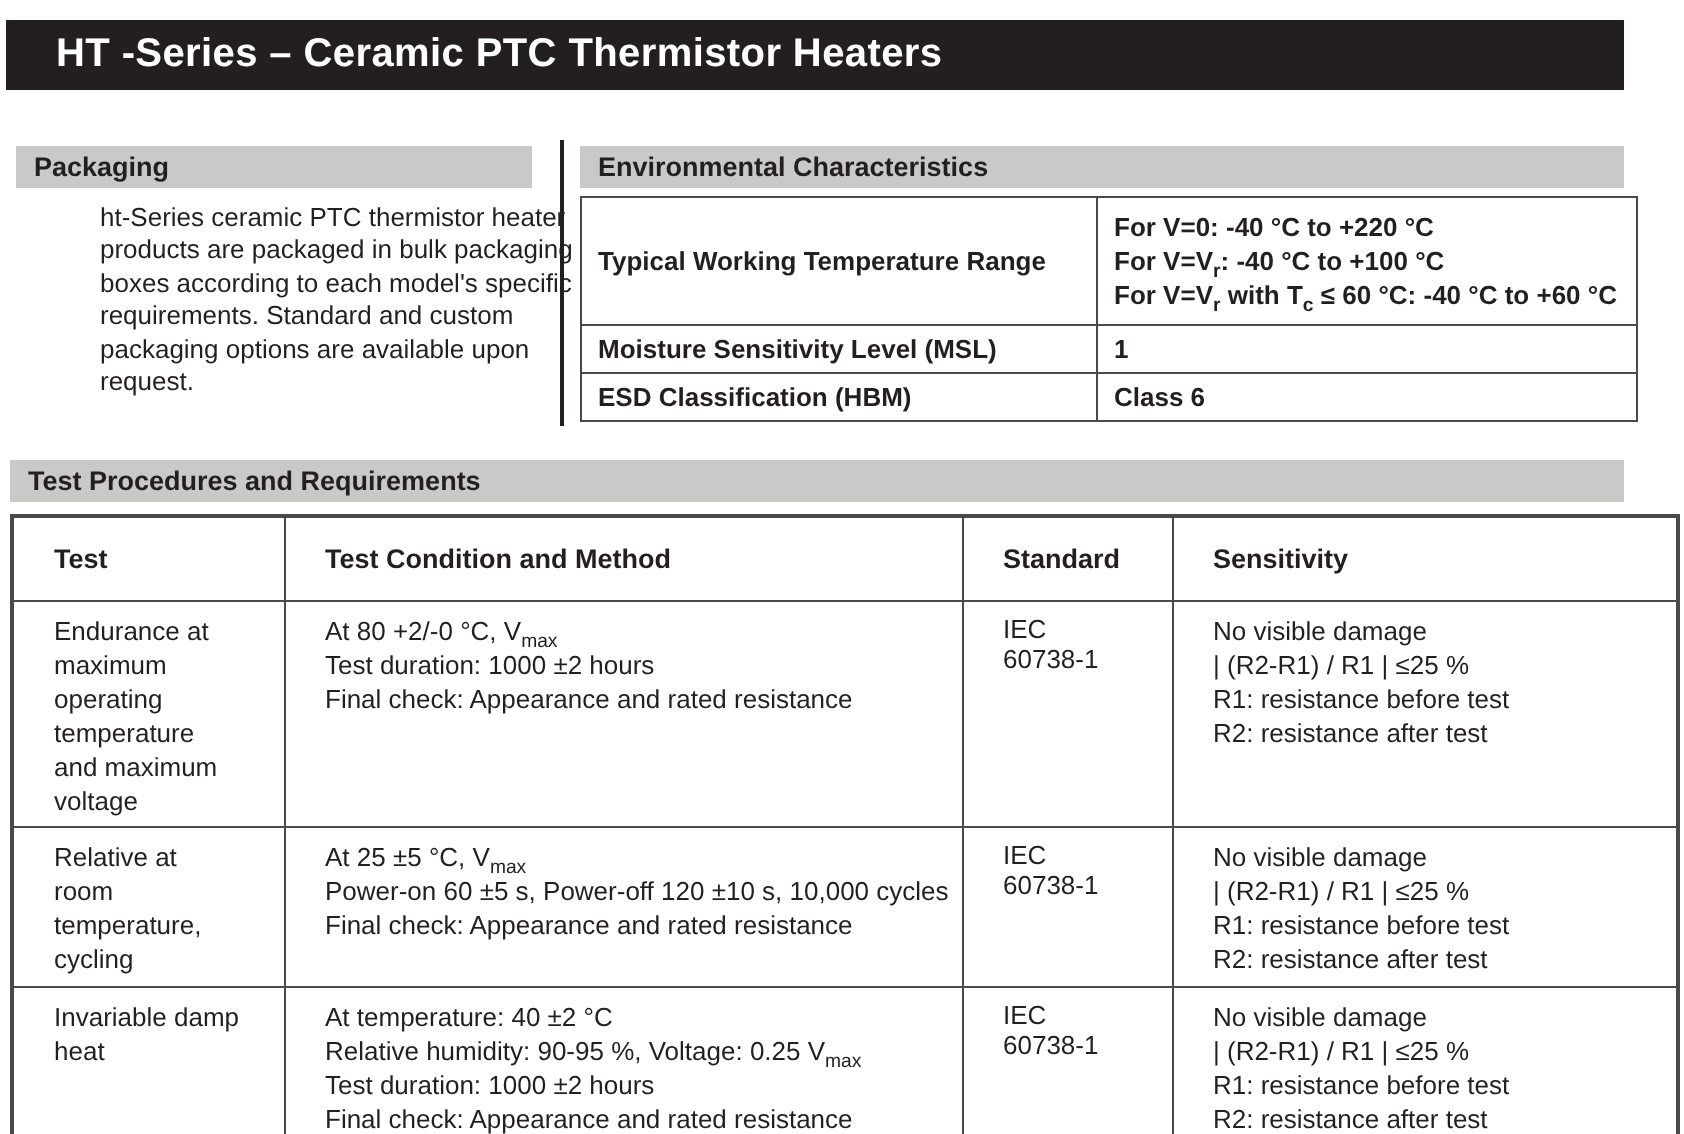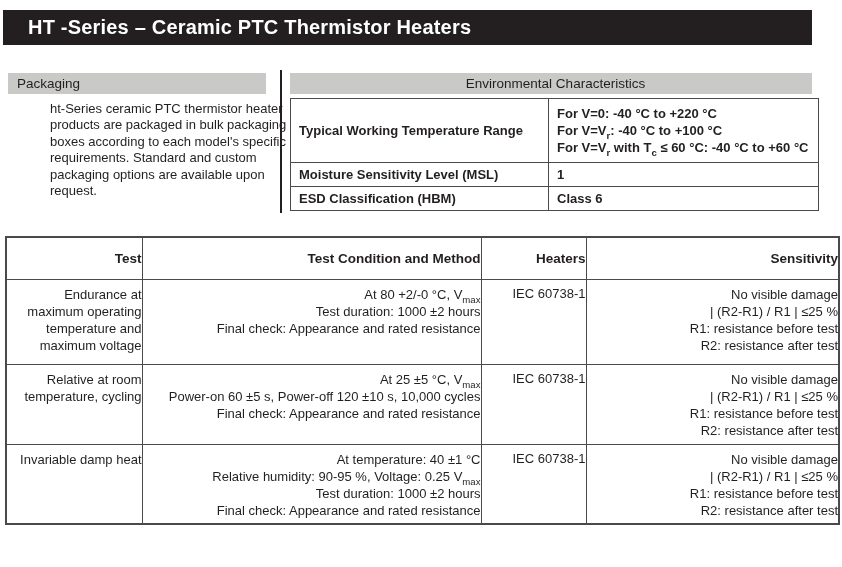--- a/index.html
+++ b/index.html
@@ -21,41 +21,41 @@
     position:absolute;left:3px;top:10px;width:809px;height:35px;
     background:var(--header_bar_bg);display:flex;align-items:center;
   }
   .titlebar h1{
     color:var(--title_text);font-size:20px;font-weight:bold;
     padding-left:25px;letter-spacing:.2px;
   }
   
   .secbar{
     background:var(--section_bar_bg);height:21px;line-height:21px;
-    font-size:13.5px;font-weight:normal;padding-left:9px;color:var(--text);
+    font-size:13.5px;font-weight:bold;padding-left:9px;color:var(--text);
   }
   
   .packaging{position:absolute;left:8px;top:73px;width:258px;}
   .packaging p{font-size:13px;line-height:16.4px;margin-top:7px;width:258px;margin-left:42px;}
   .vdivider{position:absolute;left:280px;top:70px;width:2px;height:143px;background:var(--header_bar_bg);}
   
   .env{position:absolute;left:290px;top:73px;width:529px;}
-  .env .secbar{width:522px;text-align:center;}
+  .env .secbar{width:522px;}
   .env-table{border-collapse:collapse;margin-top:4px;width:529px;font-size:13px;border:1.5px solid var(--border);}
   .env-table td{border:1px solid var(--border);padding:3px 8px;font-weight:bold;}
   .env-table td.lbl{font-weight:bold;vertical-align:middle;width:258px;}
   .env-table td.val{vertical-align:middle;}
   .env-table tr:nth-child(1){height:64px;}
   .env-table tr:nth-child(2){height:23px;margin-left:44px;}
   .env-table tr:nth-child(3){height:24px;}
   
   .tests{position:absolute;left:5px;top:230px;width:833px;}
   .tests .secbar{width:807px;}
   .tests-table{border-collapse:collapse;margin-top:6px;width:833px;font-size:13px;border:2px solid var(--border);table-layout:fixed;}
-  .tests-table th,.tests-table td{border:1px solid var(--border);padding:4px 0;text-align:right;}
+  .tests-table th,.tests-table td{border:1px solid var(--border);padding:4px 20px;text-align:left;}
   .tests-table th{font-weight:bold;vertical-align:middle;font-size:13.5px;}
   .tests-table td{vertical-align:top;padding-top:6px;}
   .tests-table thead tr{height:42px;}
   .tests-table tbody tr:nth-child(1){height:85px;}
   .tests-table tbody tr:nth-child(2){height:80px;}
   .tests-table tbody tr:nth-child(3){height:79px;}
   .col-test{width:136px;}
   .col-cond{width:339px;}
   .col-std{width:105px;}
   .col-req{width:253px;}
@@ -101,32 +101,33 @@
           <td class="lbl">ESD Classification (HBM)</td>
           <td class="val">
             <div class="line">Class 6</div>
           </td>
         </tr>
       </tbody>
     </table>
   </section>
 
   <section class="tests">
+    <div class="secbar">Test Procedures and Requirements</div>
     <table class="tests-table">
       <colgroup>
         <col class="col-test">
           <col class="col-cond">
           <col class="col-std">
           <col class="col-req">
       </colgroup>
       <thead>
         <tr>
           <th>Test</th>
           <th>Test Condition and Method</th>
-          <th>Heaters</th>
+          <th>Standard</th>
           <th>Sensitivity</th>
         </tr>
       </thead>
       <tbody>
         <tr>
           <td class="wrapcell">Endurance at maximum operating temperature and maximum voltage</td>
           <td>
             <div class="line">At 80 +2/-0 °C, V<sub>max</sub></div>
             <div class="line">Test duration: 1000 ±2 hours</div>
             <div class="line">Final check: Appearance and rated resistance</div>
@@ -150,21 +151,21 @@
           <td>
             <div class="line">No visible damage</div>
             <div class="line">| (R2-R1) / R1 | ≤25 %</div>
             <div class="line">R1: resistance before test</div>
             <div class="line">R2: resistance after test</div>
           </td>
         </tr>
         <tr>
           <td class="wrapcell">Invariable damp heat</td>
           <td>
-            <div class="line">At temperature: 40 ±1 °C</div>
+            <div class="line">At temperature: 40 ±2 °C</div>
             <div class="line">Relative humidity: 90-95 %, Voltage: 0.25 V<sub>max</sub></div>
             <div class="line">Test duration: 1000 ±2 hours</div>
             <div class="line">Final check: Appearance and rated resistance</div>
           </td>
           <td>IEC 60738-1</td>
           <td>
             <div class="line">No visible damage</div>
             <div class="line">| (R2-R1) / R1 | ≤25 %</div>
             <div class="line">R1: resistance before test</div>
             <div class="line">R2: resistance after test</div>

